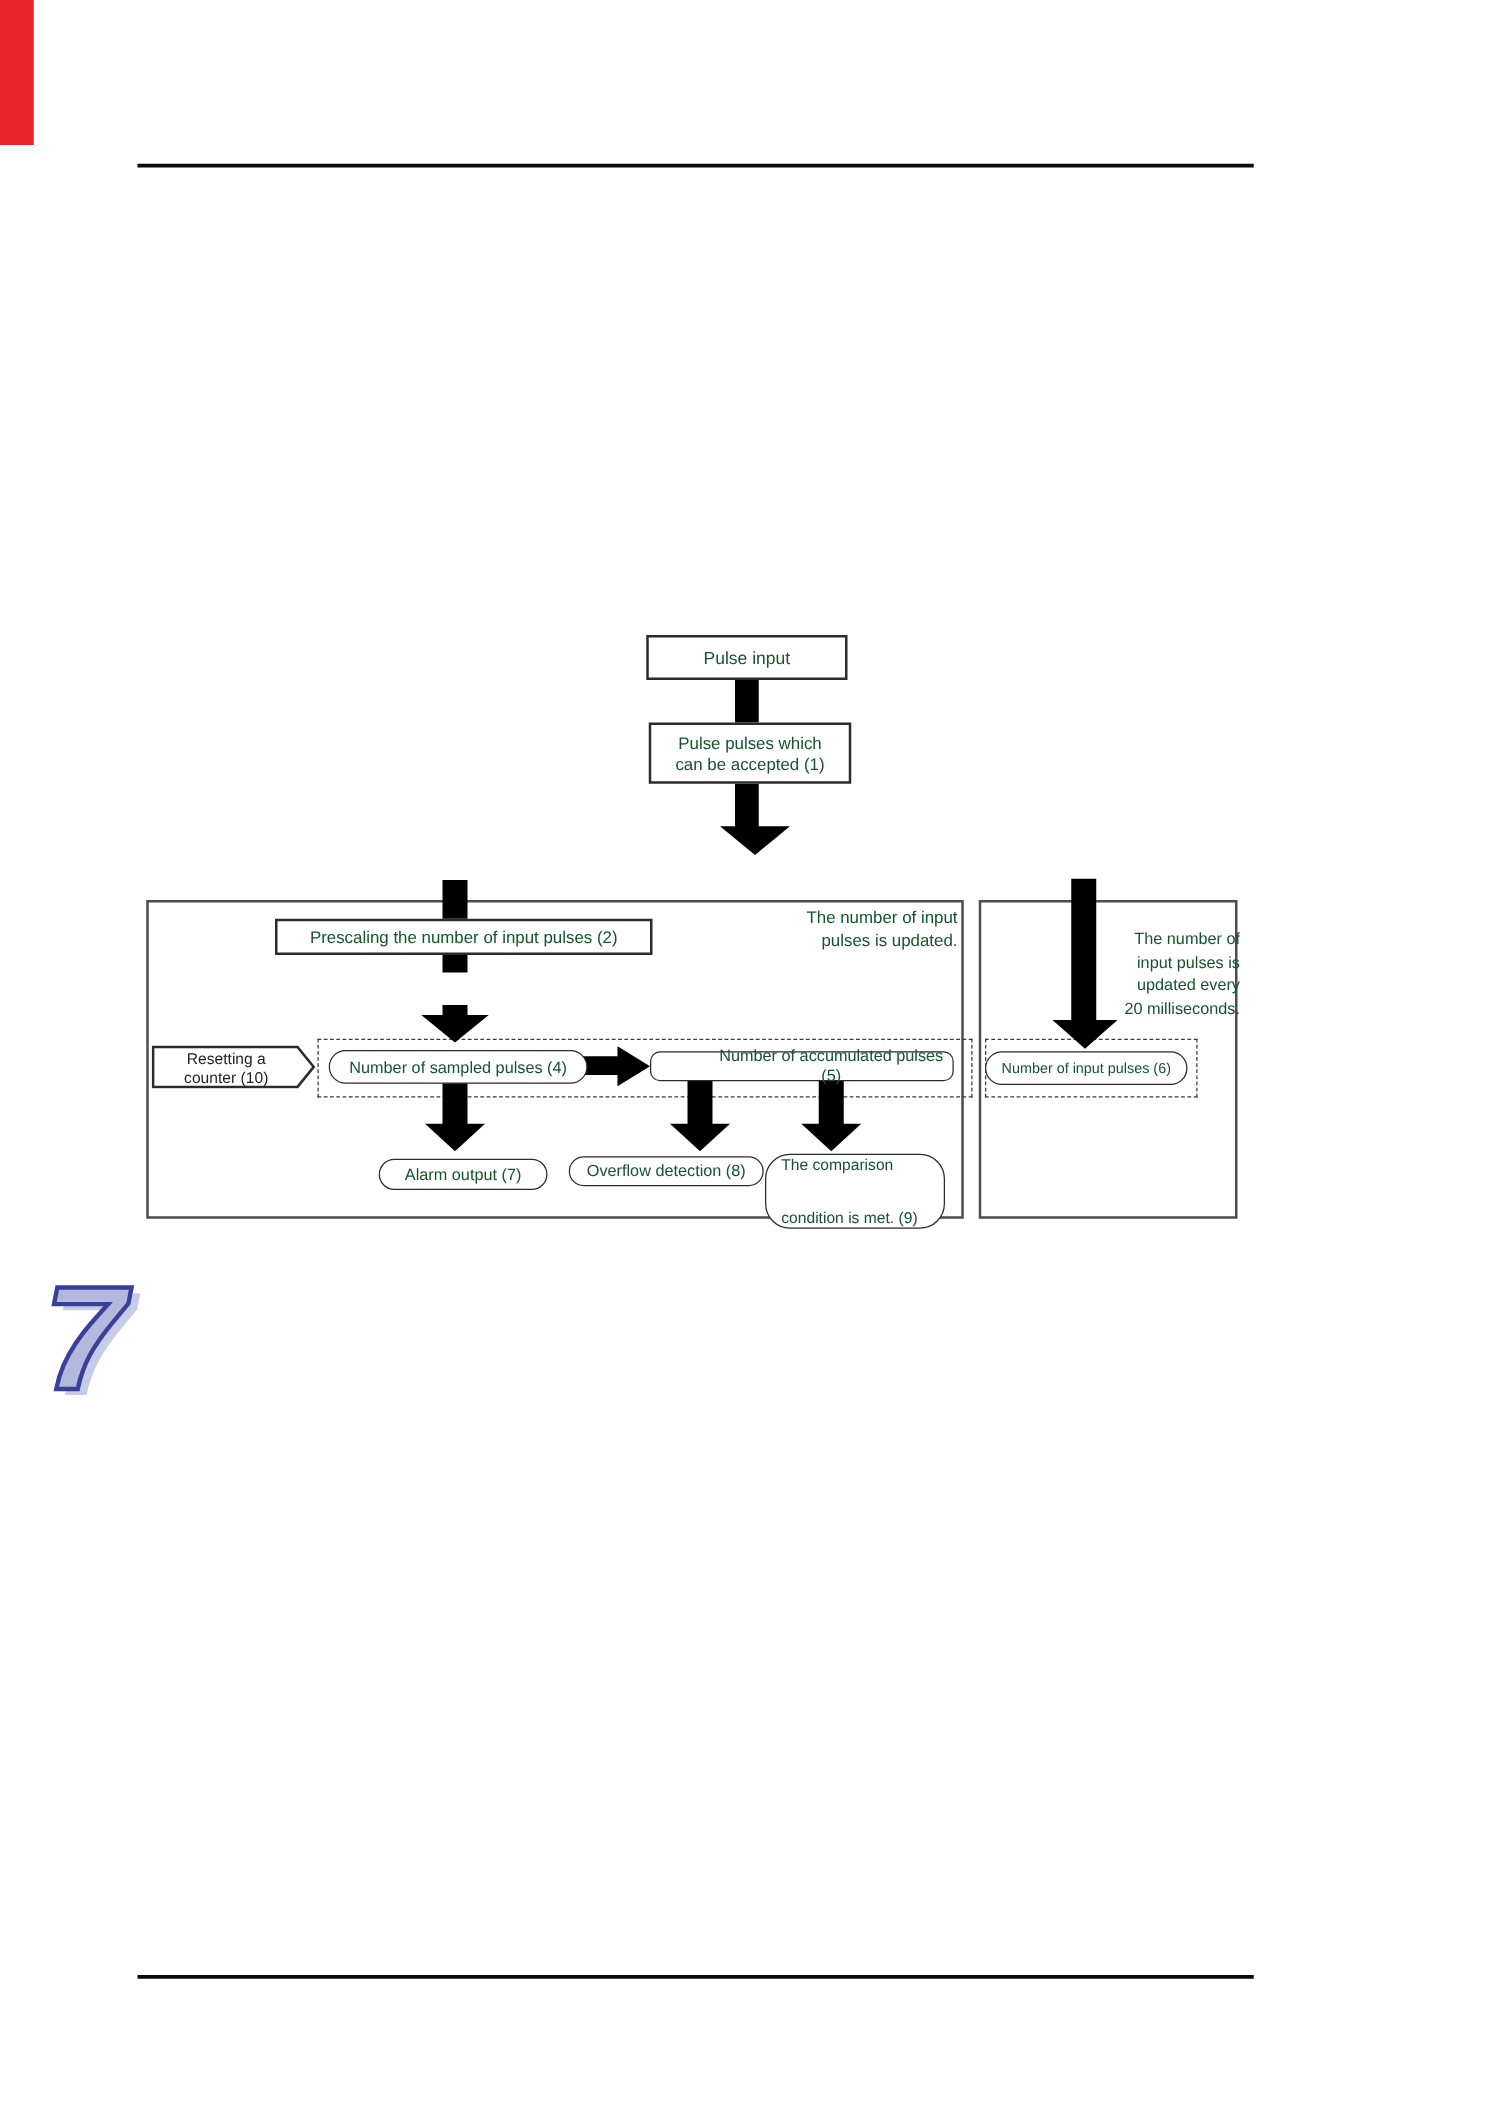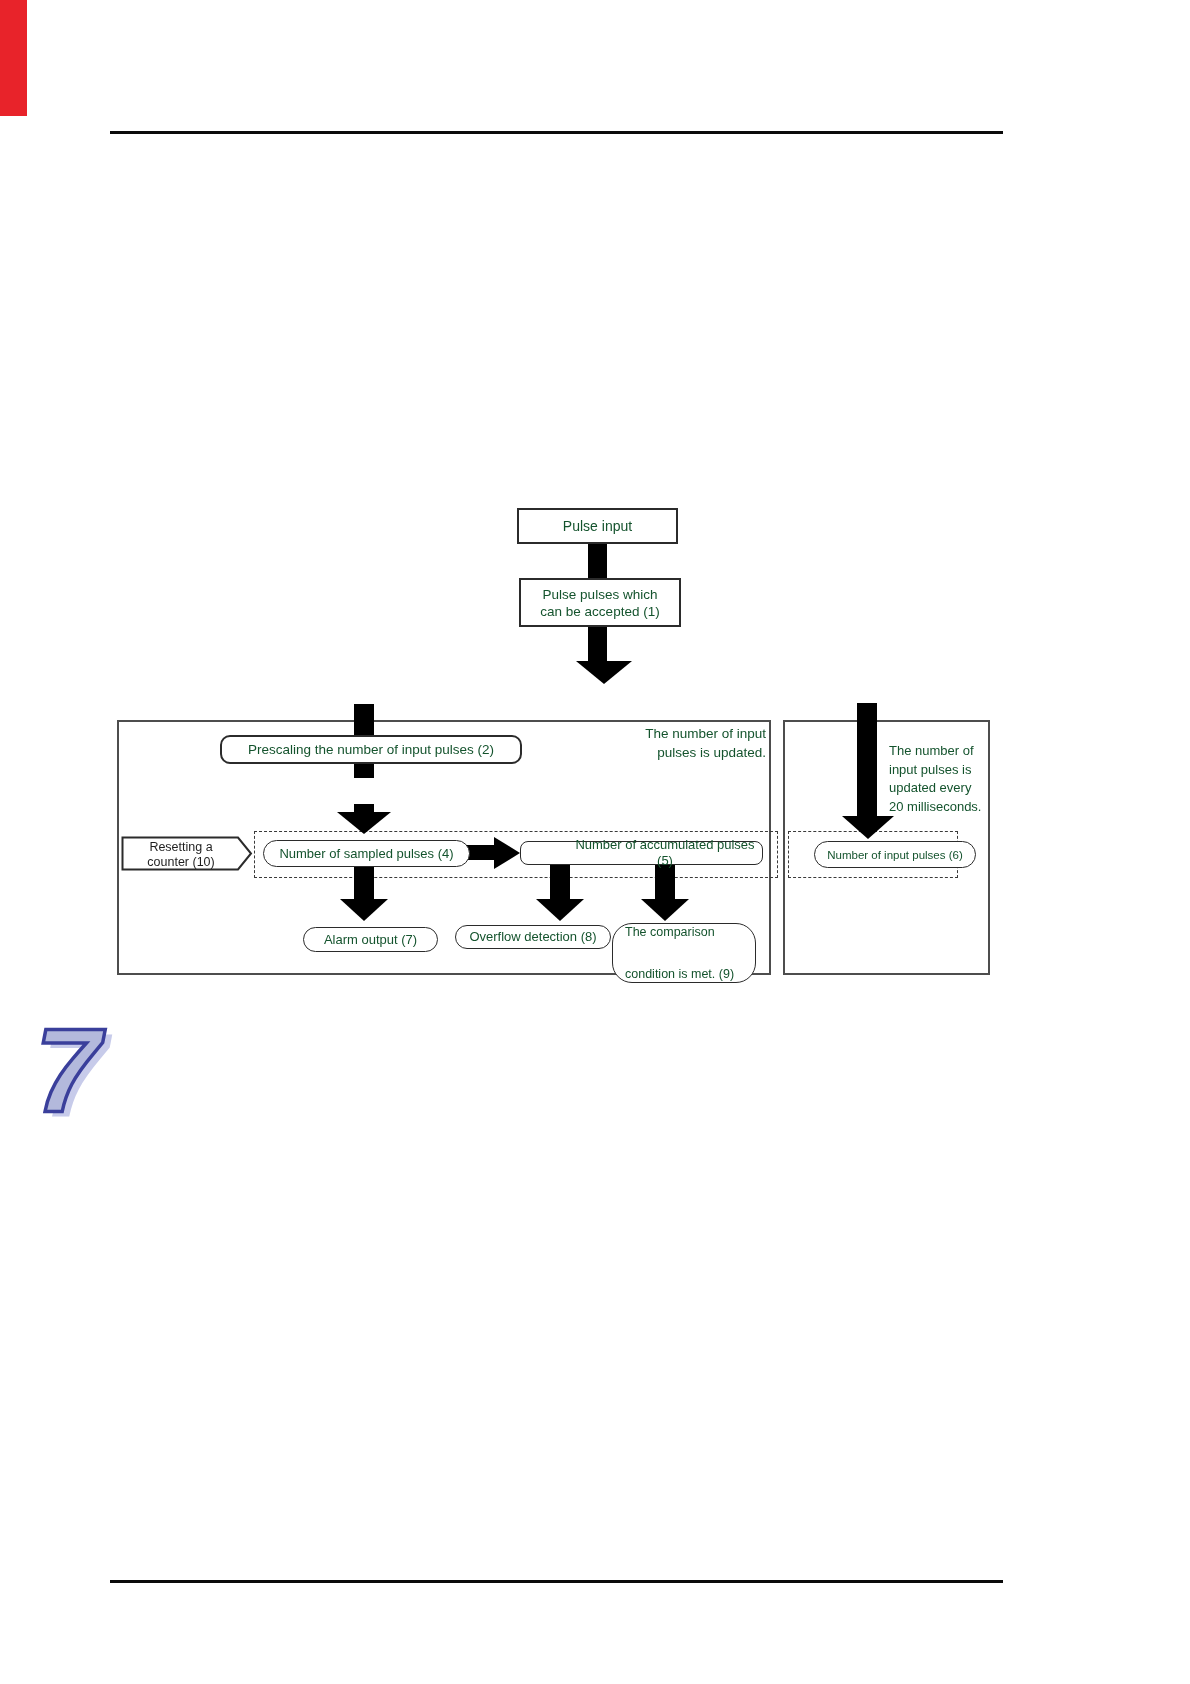--- a/index.html
+++ b/index.html
@@ -45,36 +45,36 @@
   </div>
 
   <div class="stem" style="left:588px;top:626px;width:19px;height:36px;"></div>
   <div class="ah ah-down-lg" style="left:576px;top:661px;"></div>
 
 
   <div class="container" style="left:117px;top:720px;width:654px;height:255px;"></div>
   <div class="container" style="left:783px;top:720px;width:207px;height:255px;"></div>
 
   <div class="stem" style="left:354px;top:704px;width:20px;height:33px;"></div>
-  <div class="box" style="left:220px;top:735px;width:302px;height:29px;border-radius:10px;">
+  <div class="box" style="left:220px;top:735px;width:302px;height:29px;">
     <span>Prescaling the number of input pulses (2)</span>
   </div>
   <div class="stem" style="left:354px;top:763px;width:20px;height:15px;"></div>
   <div class="stem" style="left:354px;top:804px;width:20px;height:10px;"></div>
   <div class="ah ah-down-md" style="left:337px;top:812px;"></div>
 
   <div class="note" style="left:560px;top:725px;width:206px;text-align:right;">
     <div>The number of input</div>
     <div>pulses is updated.</div>
   </div>
 
   <div class="stem" style="left:857px;top:703px;width:20px;height:115px;"></div>
   <div class="ah ah-down-lg" style="left:842px;top:816px;border-left-width:26px;border-right-width:26px;"></div>
 
-  <div class="note" style="left:876px;top:742px;width:116px;font-size:13px;text-align:left;margin-left:13px;">
+  <div class="note" style="left:876px;top:742px;width:116px;font-size:13px;text-align:right;">
     <div>The number of</div>
     <div>input pulses is</div>
     <div>updated every</div>
     <div>20 milliseconds.</div>
   </div>
 
   <div class="dashed" style="left:254px;top:831px;width:524px;height:47px;"></div>
   <div class="dashed" style="left:788px;top:831px;width:170px;height:47px;"></div>
 
   <svg class="abs" style="left:121px;top:836px;z-index:6;" width="132" height="35" viewBox="0 0 132 35">
@@ -87,21 +87,21 @@
     <span>Number of sampled pulses (4)</span>
   </div>
 
   <div class="stem" style="left:465px;top:845px;width:31px;height:15px;"></div>
   <div class="ah ah-right" style="left:494px;top:837px;"></div>
 
   <div class="box r8" style="left:520px;top:841px;width:243px;height:24px;font-size:13px;border-width:1.5px;padding-left:47px;">
     <span>Number of accumulated pulses (5)</span>
   </div>
 
-  <div class="box pill" style="left:814px;top:841px;width:162px;height:27px;font-size:11.5px;">
+  <div class="box pill" style="left:788px;top:841px;width:162px;height:27px;font-size:11.5px;">
     <span>Number of input pulses (6)</span>
   </div>
 
   <div class="stem" style="left:354px;top:866px;width:20px;height:35px;"></div>
   <div class="ah ah-down-sm" style="left:340px;top:899px;"></div>
 
   <div class="stem" style="left:550px;top:864px;width:20px;height:37px;"></div>
   <div class="ah ah-down-sm" style="left:536px;top:899px;"></div>
 
   <div class="stem" style="left:655px;top:864px;width:20px;height:37px;"></div>

